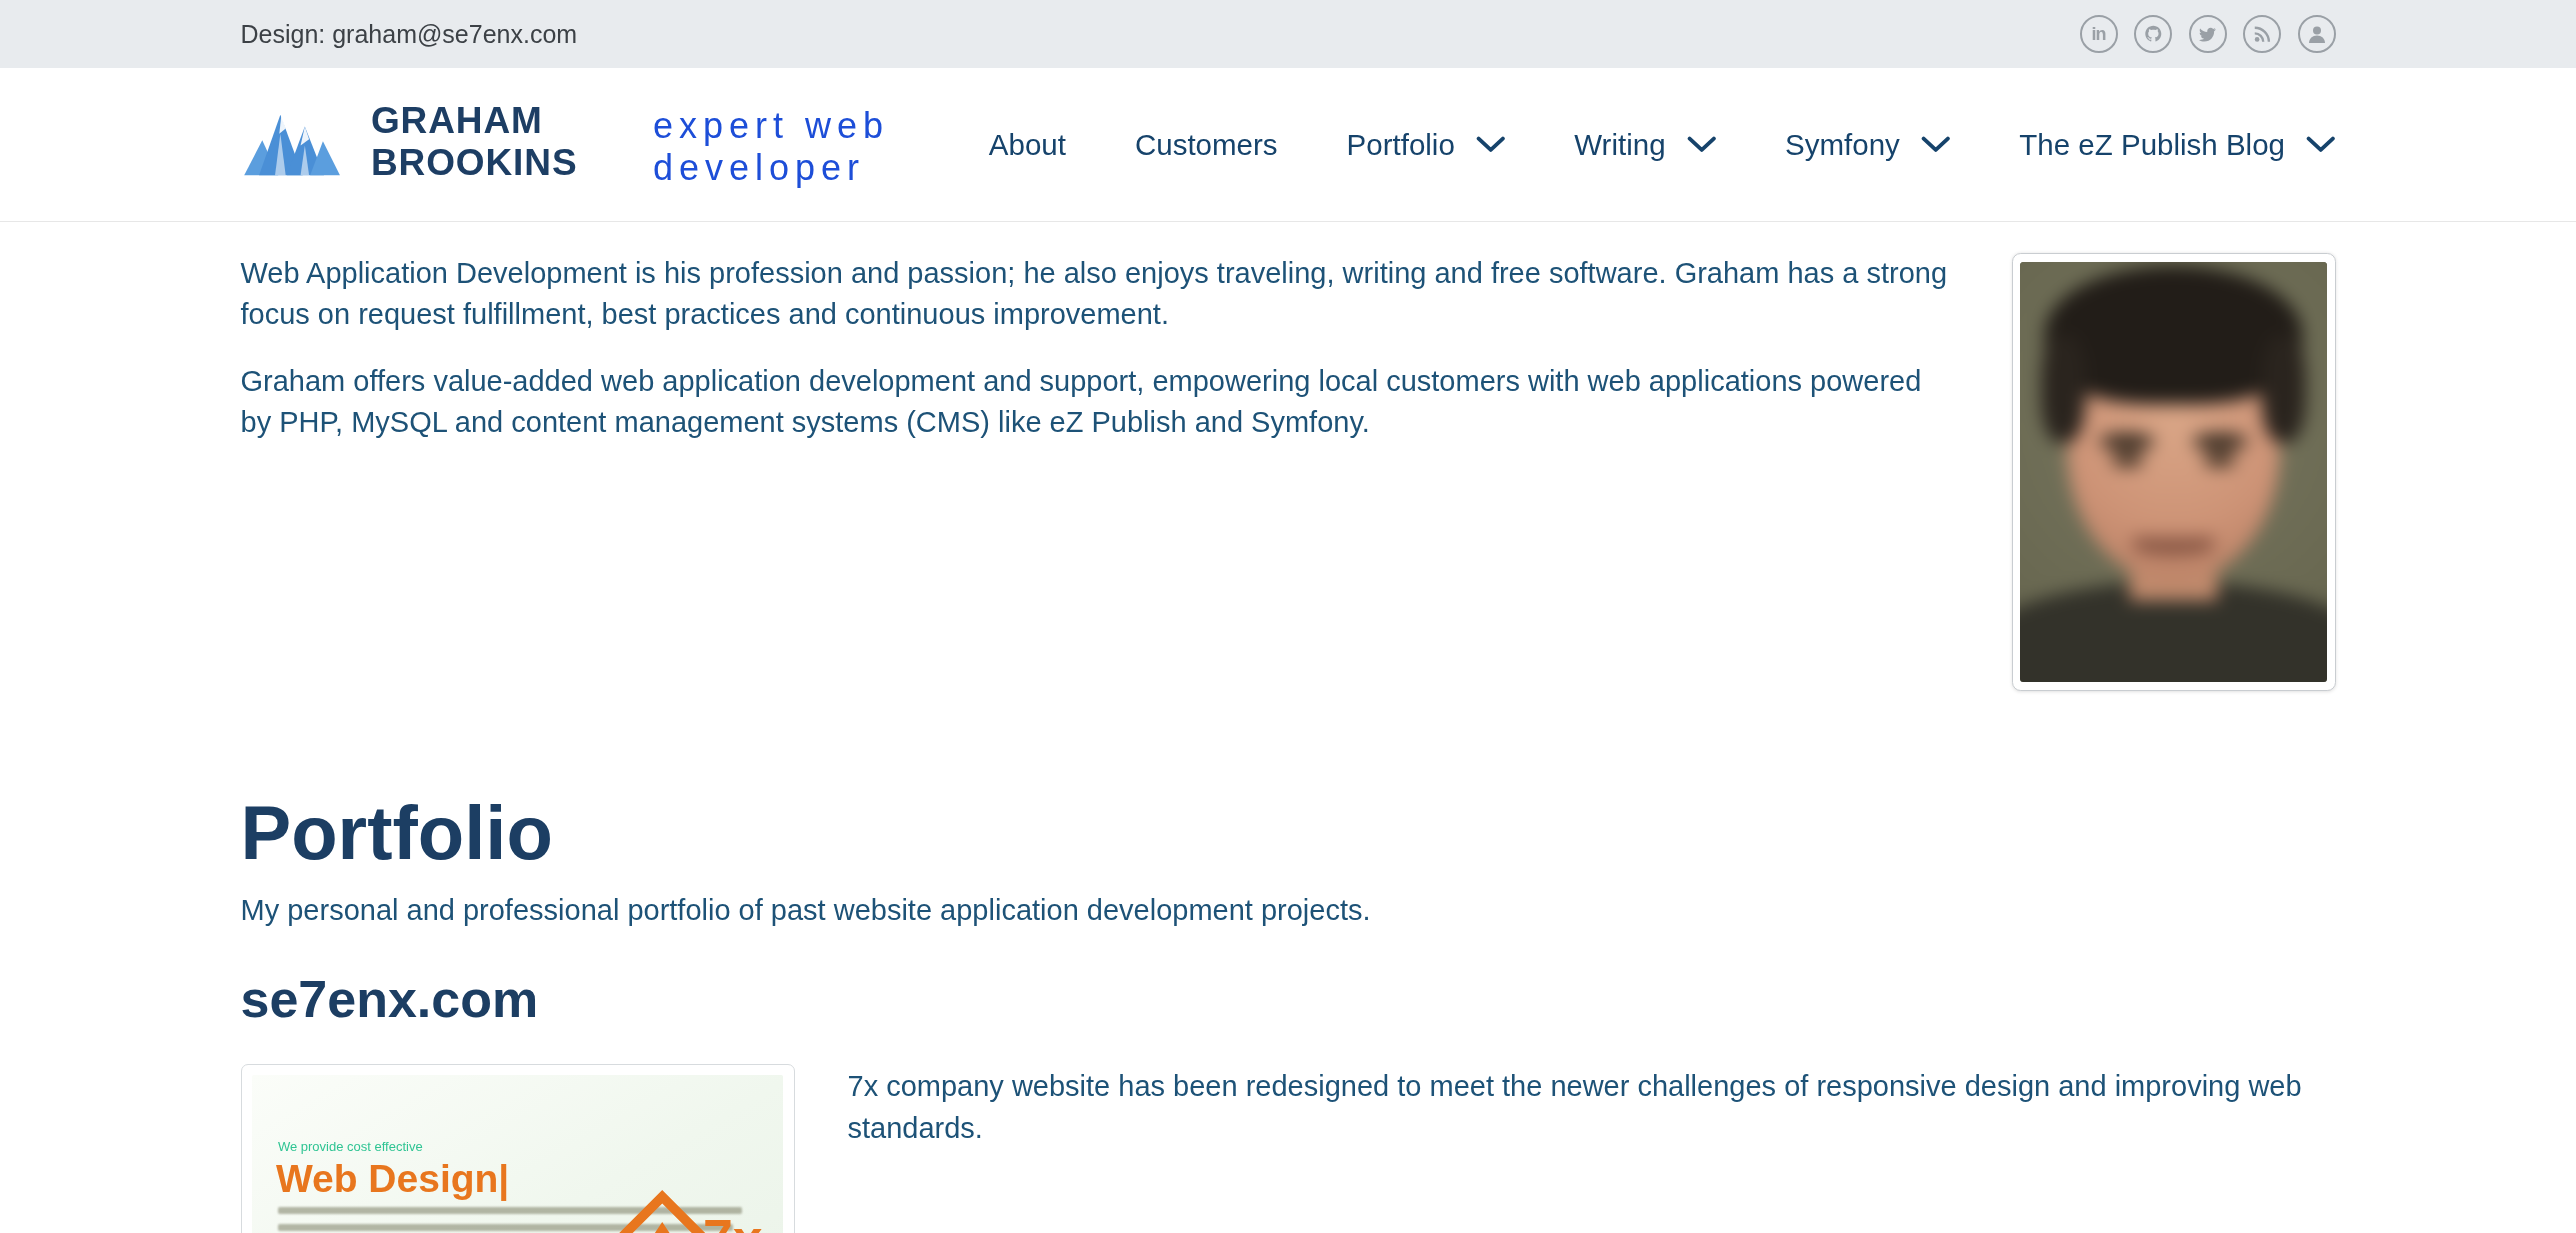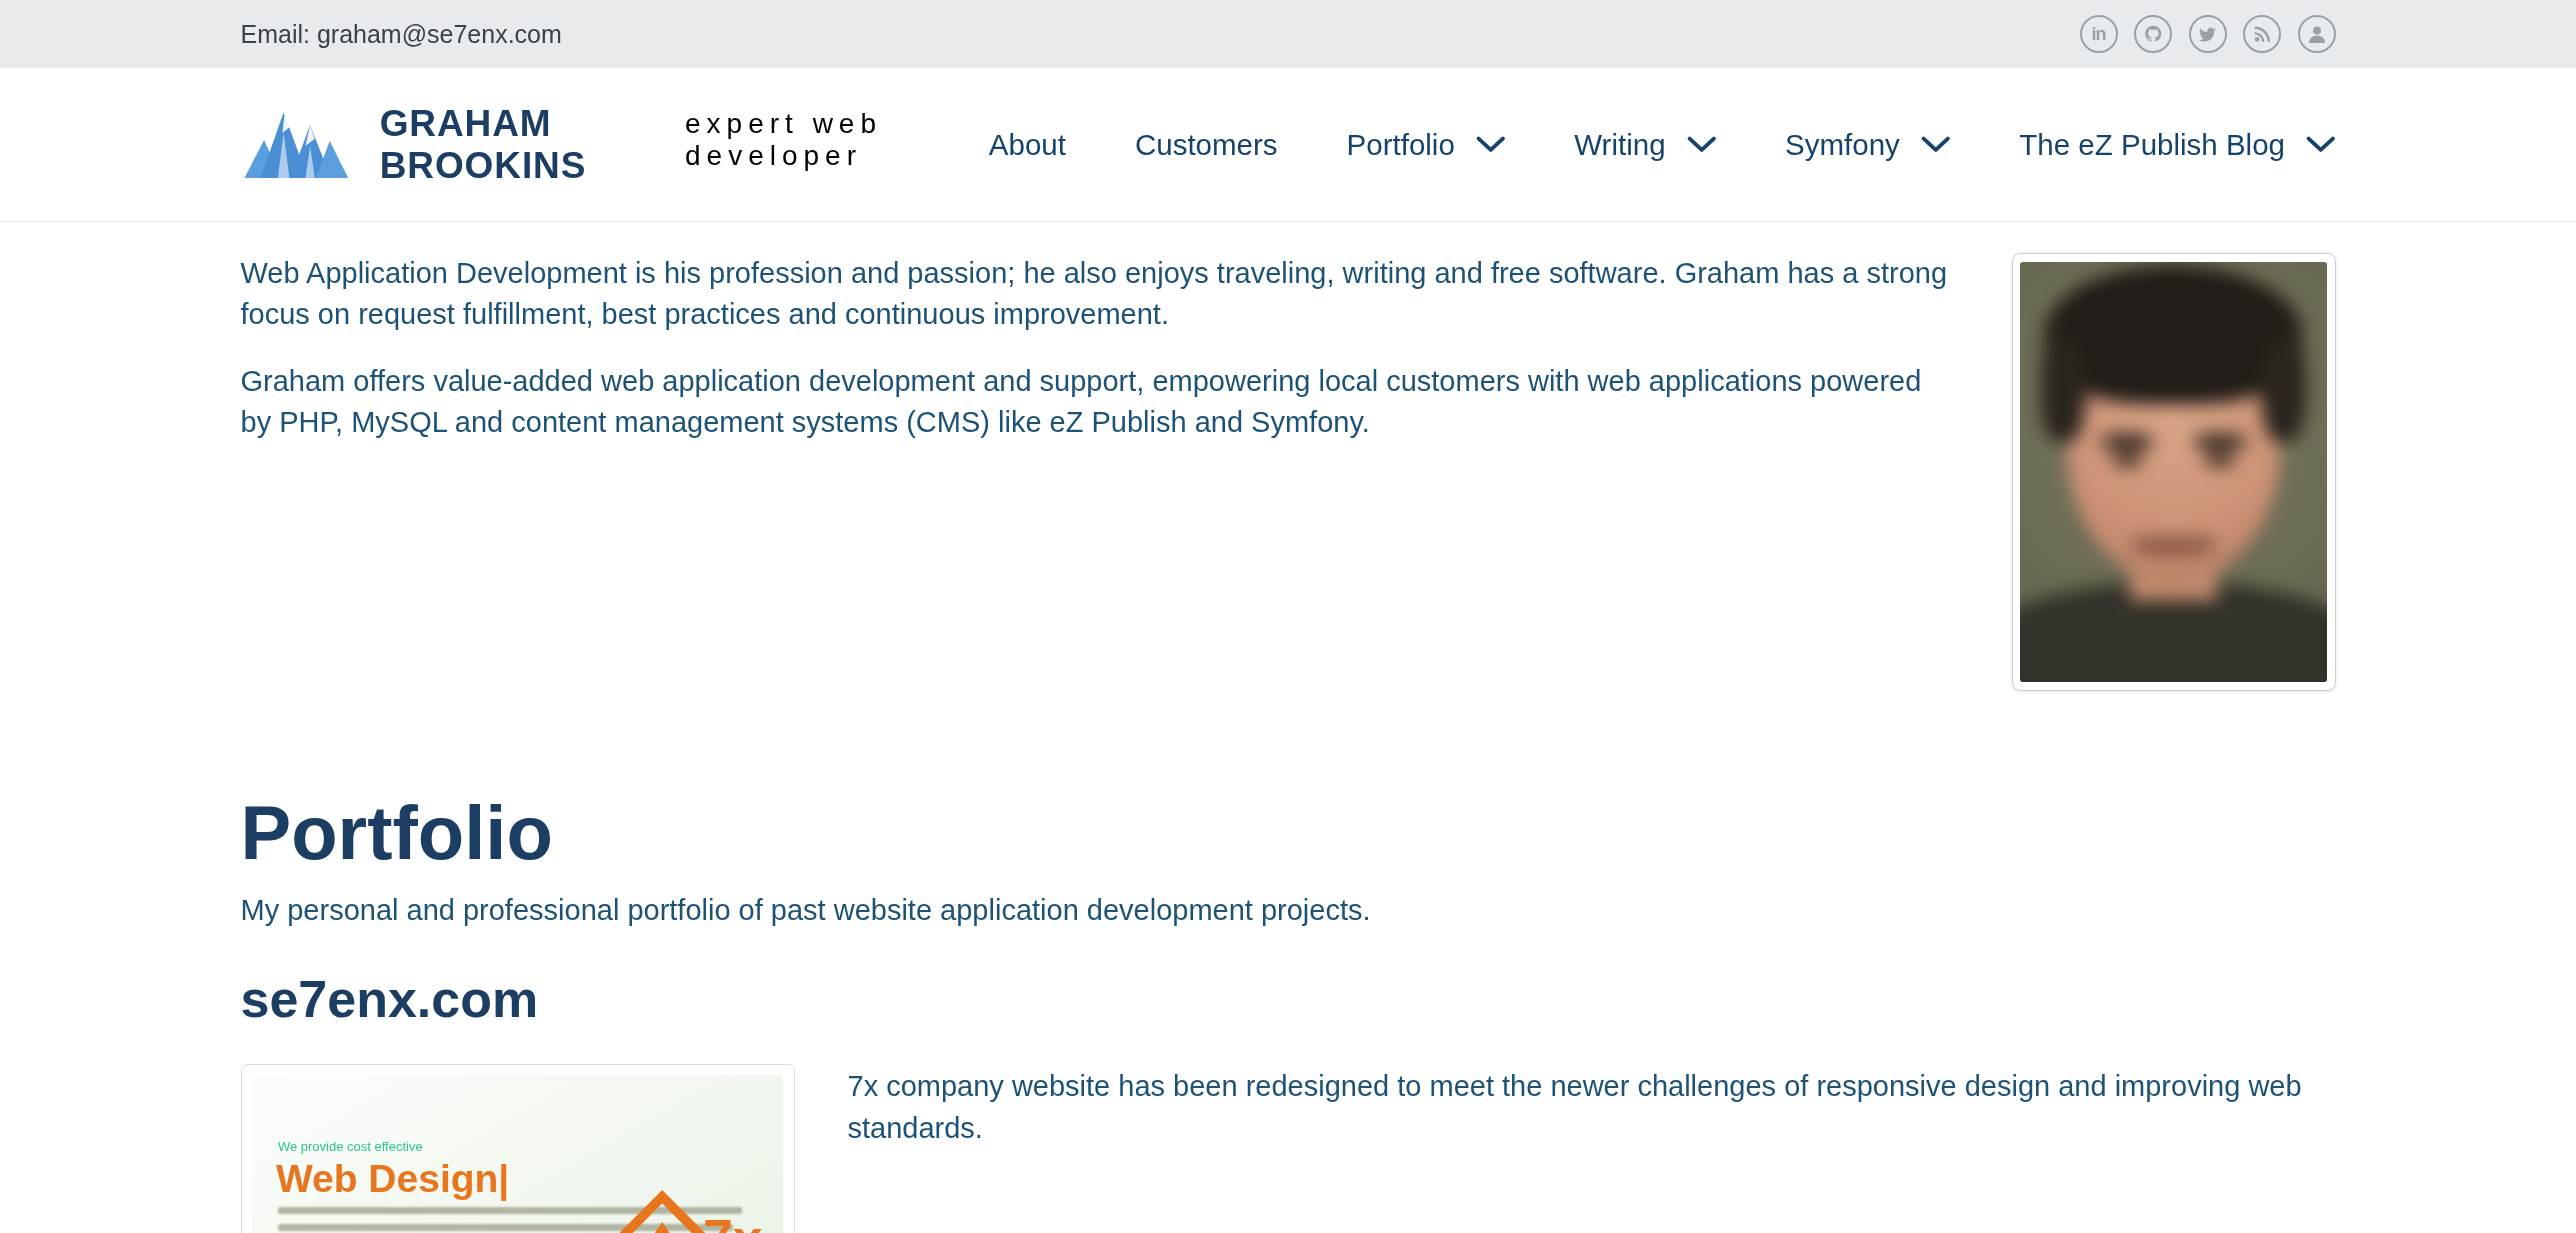--- a/index.html
+++ b/index.html
@@ -27,21 +27,21 @@
   .social-btn svg { display: block; }
   .social-btn .in-txt { font-size: 18px; font-weight: bold; letter-spacing: -0.9px; color: #9aa0a6; }
 
   
   .header { background: #ffffff; height: 154px; border-bottom: 0.9px solid #e7e7e7; }
   .header .container { display: flex; align-items: center; height: 100%; }
   .brand { display: flex; align-items: center; gap: 24px; }
   .brand-logo { width: 147px; height: 97px; }
   .brand-text { display: flex; flex-direction: row; }
   .brand-name { font-size: 37px; font-weight: bold; color: #1d3e64; letter-spacing: 0.9px; }
-  .brand-tagline { font-size: 28px; color: #000000; letter-spacing: 6px; margin-top: 5.2px; }
+  .brand-tagline { font-size: 36px; color: #1d4ed8; letter-spacing: 6px; margin-top: 5.2px; }
 
   .nav { margin-left: auto; display: flex; align-items: center; gap: 69px; text-align: center; }
   .nav-item {
     display: flex; align-items: center; gap: 21px;
     font-size: 29.5px; color: #16436b; cursor: pointer; white-space: nowrap;
   }
   .nav-item .chev { width: 29.5px; height: 17.3px; }
 
   
   .hero { display: flex; align-items: flex-start; gap: 54px; margin-top: 31px; min-height: 486px; }
@@ -96,21 +96,21 @@
   .tl2 { top: 149px; width: 455px; }
   .thumb-logo { position: absolute; left: 354px; top: 102px; width: 173px; height: 130px; }
 
   .project-desc { flex: 1; font-size: 29px; line-height: 42px; color: #1d5277; padding-top: 1.7px; }
 </style>
 </head>
 <body>
 
 <div class="topbar">
   <div class="container">
-    <span class="topbar-email">Email: graham@se7enx.com</span>
+    <span class="topbar-email">Design: graham@se7enx.com</span>
     <div class="social">
       <span class="social-btn">
         <span class="in-txt">in</span>
       </span>
       <span class="social-btn">
         <svg width="22.6" height="22.6" viewBox="0 0 48 48">
           <path fill="#9aa0a6" d="M24 6c-9.4 0-17 7.6-17 17 0 7.5 4.9 13.9 11.6 16.1.9.2 1.2-.4 1.2-.8v-3c-4.7 1-5.7-2-5.7-2-.8-2-1.9-2.5-1.9-2.5-1.6-1.1.1-1.1.1-1.1 1.7.1 2.6 1.8 2.6 1.8 1.5 2.6 4 1.9 5 1.4.2-1.1.6-1.9 1.1-2.3-3.8-.4-7.8-1.9-7.8-8.4 0-1.9.7-3.4 1.8-4.6-.2-.4-.8-2.2.2-4.5 0 0 1.4-.5 4.7 1.7 1.4-.4 2.8-.6 4.3-.6s2.9.2 4.3.6c3.2-2.2 4.6-1.7 4.6-1.7 1 2.3.4 4.1.2 4.5 1.1 1.2 1.8 2.7 1.8 4.6 0 6.5-4 8-7.8 8.4.6.5 1.2 1.6 1.2 3.2v4.5c0 .4.3 1 1.2.8C36.1 36.9 41 30.5 41 23c0-9.4-7.6-17-17-17z"></path>
         </svg>
       </span>
       <span class="social-btn">

